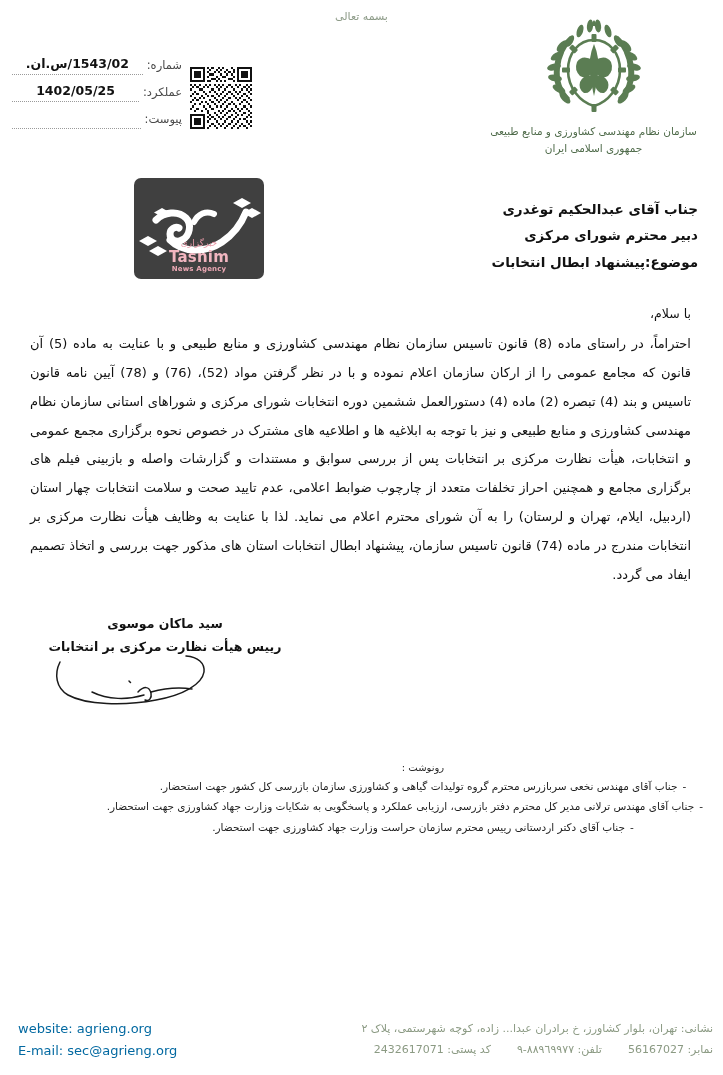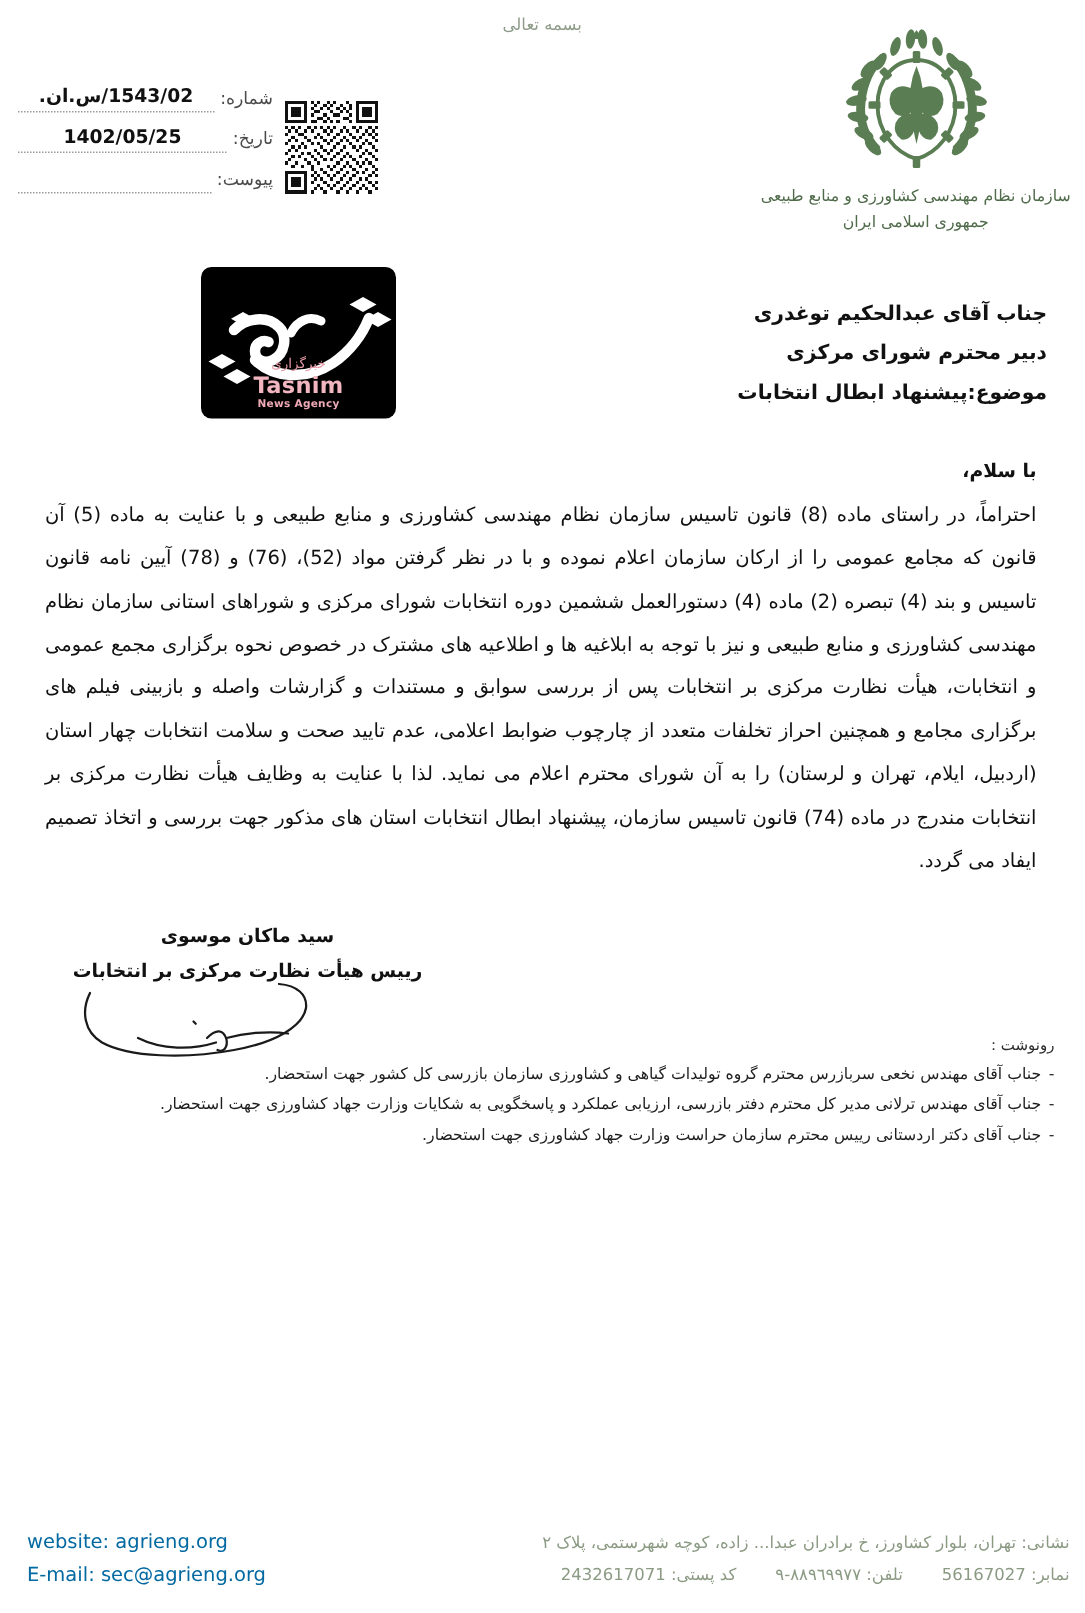--- a/index.html
+++ b/index.html
@@ -34,21 +34,21 @@
     text-align: center;
     font-size: 11px;
     color: #8d9b88;
     letter-spacing: .3px;
   }
 
   
   .logo-block {
     position: absolute;
     top: 14px;
-    right: 5px;
+    right: 22px;
     width: 215px;
     text-align: center;
   }
   .logo-emblem {
     width: 108px;
     height: 106px;
     margin: 0 auto 4px auto;
     display: block;
   }
   .org-name-1 {
@@ -112,21 +112,21 @@
     height: 72px;
   }
 
   
   .tasnim {
     position: absolute;
     top: 178px;
     left: 134px;
     width: 130px;
     height: 101px;
-    background: #000000;
+    background: #404040;
     border-radius: 7px;
     overflow: hidden;
   }
   .tasnim-inner {
     position: relative;
     width: 100%;
     height: 100%;
   }
   .tasnim-script {
     position: absolute;
@@ -178,21 +178,20 @@
 
   
   .salutation {
     position: absolute;
     top: 306px;
     right: 32px;
     width: 660px;
     text-align: right;
     font-size: 12.5px;
     color: #111;
-    font-weight: bold;
   }
   .body-text {
     position: absolute;
     top: 330px;
     right: 32px;
     width: 661px;
     text-align: justify;
     text-align-last: right;
     font-size: 13px;
     line-height: 2.22;
@@ -223,24 +222,24 @@
     position: absolute;
     top: 648px;
     left: 52px;
     width: 200px;
     height: 60px;
   }
 
   
   .cc-block {
     position: absolute;
-    top: 692px;
+    top: 762px;
     right: 20px;
     width: 560px;
-    text-align: right;
+    text-align: center;
   }
   .cc-title {
     font-size: 10px;
     color: #2a2a2a;
     margin-bottom: 3px;
   }
   .cc-item {
     font-size: 10.5px;
     line-height: 1.95;
     color: #1e1e1e;
@@ -360,21 +359,21 @@
   </div>
 
   <div class="ref-block">
     <div class="ref-row">
       <span class="ref-label">شماره:</span>
       <span class="ref-value-wrap">
         <span class="ref-value fa">1543/02/س.ان.</span>
       </span>
     </div>
     <div class="ref-row">
-      <span class="ref-label">تاریخ:</span>
+      <span class="ref-label">عملکرد:</span>
       <span class="ref-value-wrap">
         <span class="ref-value">1402/05/25</span>
       </span>
     </div>
     <div class="ref-row">
       <span class="ref-label">پیوست:</span>
       <span class="ref-value-wrap">
         <span class="ref-value"></span>
       </span>
     </div>

